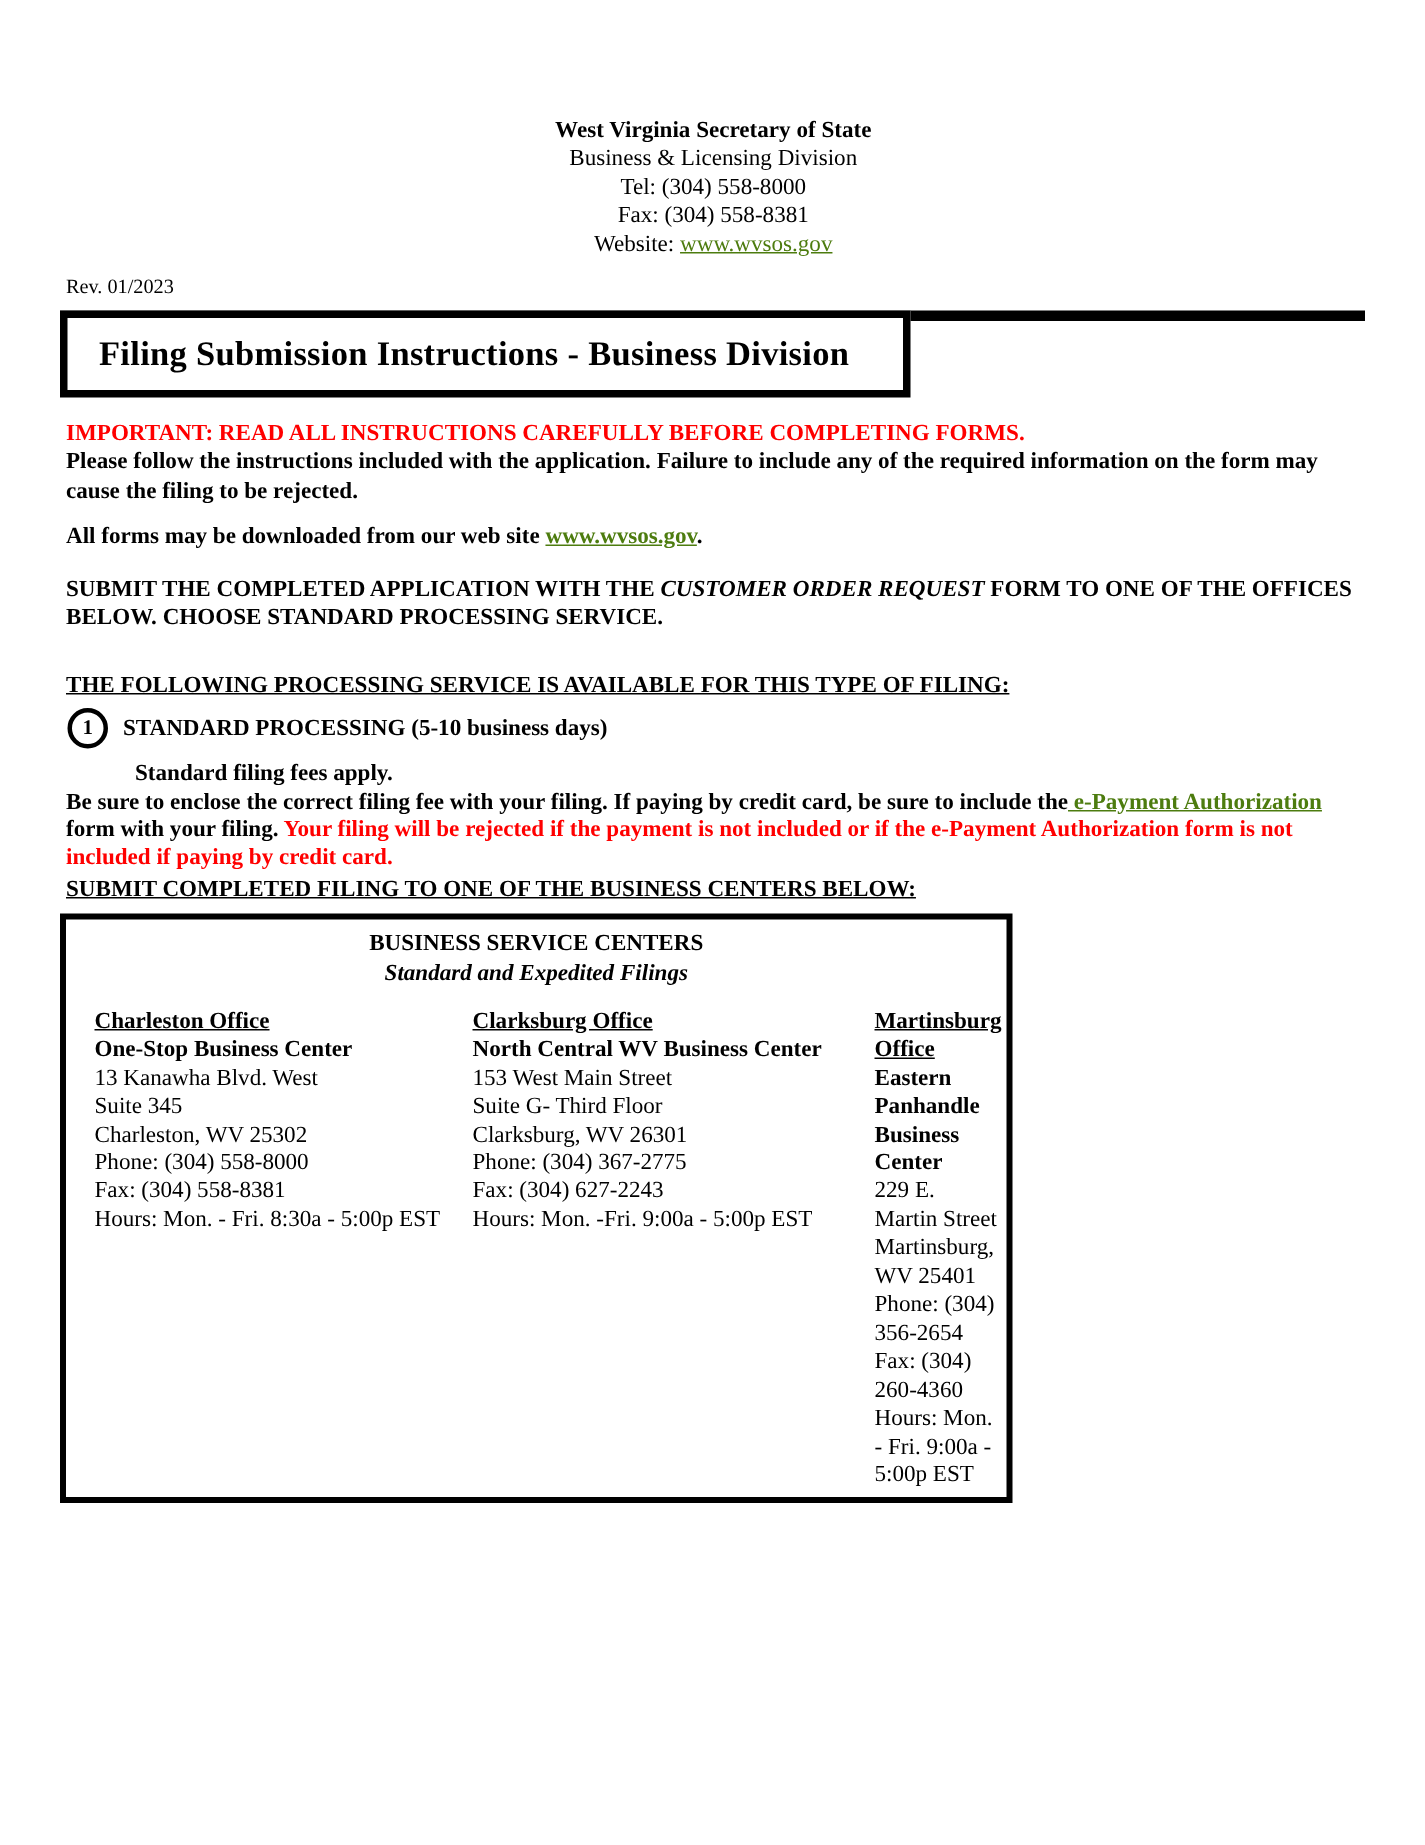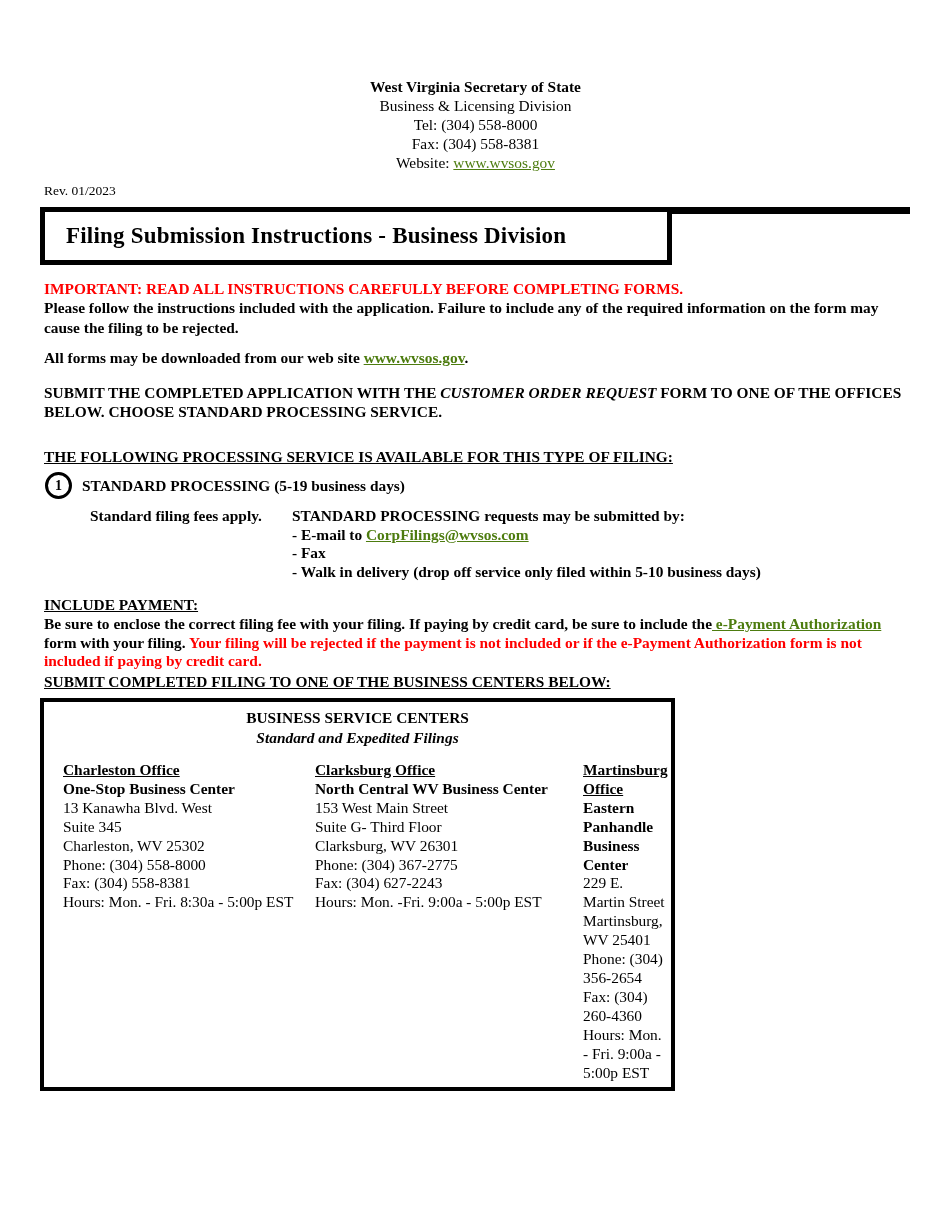--- a/index.html
+++ b/index.html
@@ -18,21 +18,21 @@
   p{margin:0;}
 
   
   .header{padding-top:77px;text-align:center;line-height:19px;}
   .rev{margin-top:11px;font-size:13.5px;line-height:16px;}
 
   
   .title-wrap{position:relative;height:58px;margin-top:8px;margin-left:-4px;width:870px;}
   .title-bar{position:absolute;top:0;left:0;width:870px;height:7px;background:#000;}
   .title-box{
-    position:absolute;top:0;left:0;width:632px;height:58px;box-sizing:border-box;
+    position:absolute;top:0;left:0;width:567px;height:58px;box-sizing:border-box;
     border:5px solid #000;background:#fff;display:flex;align-items:center;padding-left:21px;
   }
   .title-text{font-weight:bold;font-size:23px;letter-spacing:.2px;}
 
   .mt14{margin-top:14px;}
   .mt11{margin-top:11px;}
   .mt16{margin-top:16px;}
   .mt25{margin-top:25px;}
   .mt13{margin-top:1px;}
 
@@ -91,34 +91,27 @@
   <p class="bold red mt14">IMPORTANT: READ ALL INSTRUCTIONS CAREFULLY BEFORE COMPLETING FORMS.</p>
   <p class="bold">Please follow the instructions included with the application. Failure to include any of the required information on the form may cause the filing to be rejected.</p>
   <p class="bold mt11"><span>All forms may be downloaded from our web site </span><a href="#" class="link">www.wvsos.gov</a><span>.</span></p>
 
   <p class="bold mt16"><span>SUBMIT THE COMPLETED APPLICATION  WITH THE </span><span class="italic">CUSTOMER ORDER REQUEST</span><span> FORM TO ONE OF THE OFFICES BELOW. CHOOSE STANDARD PROCESSING SERVICE.</span></p>
 
   <p class="bold uline mt25">THE FOLLOWING PROCESSING SERVICE IS AVAILABLE FOR THIS TYPE OF FILING:</p>
 
   <div class="option-row">
     <span class="circle-num">1</span>
-    <span class="option-label">STANDARD PROCESSING (5-19 business days)</span>
+    <span class="option-label">STANDARD PROCESSING (5-10 business days)</span>
   </div>
 
   <div class="fees-row">
     <div class="fees-label">Standard filing fees apply.</div>
-    <div class="requests-col">
-      <div>STANDARD PROCESSING requests may be submitted by:</div>
-      <div><span>- E-mail to </span><a href="#" class="link">CorpFilings@wvsos.com</a></div>
-      <div>- Fax</div>
-      <div>- Walk in delivery (drop off service only filed within 5-10 business days)</div>
-    </div>
   </div>
 
-  <p class="bold uline pay-heading">INCLUDE PAYMENT:</p>
   <p class="bold pay-para"><span>Be sure to enclose the correct filing fee with your filing. If paying by credit card, be sure to include the</span><a href="#" class="link"> e-Payment Authorization</a> <span>form with your filing. </span><span class="red">Your filing will be rejected if the payment is not included or if the e-Payment Authorization form is not included if paying by credit card.</span></p>
 
   <p class="bold uline mt13">SUBMIT COMPLETED FILING TO ONE OF THE BUSINESS CENTERS BELOW:</p>
 
   <div class="centers-box">
     <div class="centers-title">BUSINESS SERVICE CENTERS</div>
     <div class="centers-subtitle">Standard and Expedited Filings</div>
     <div class="offices">
 
       <div class="office-col1">

